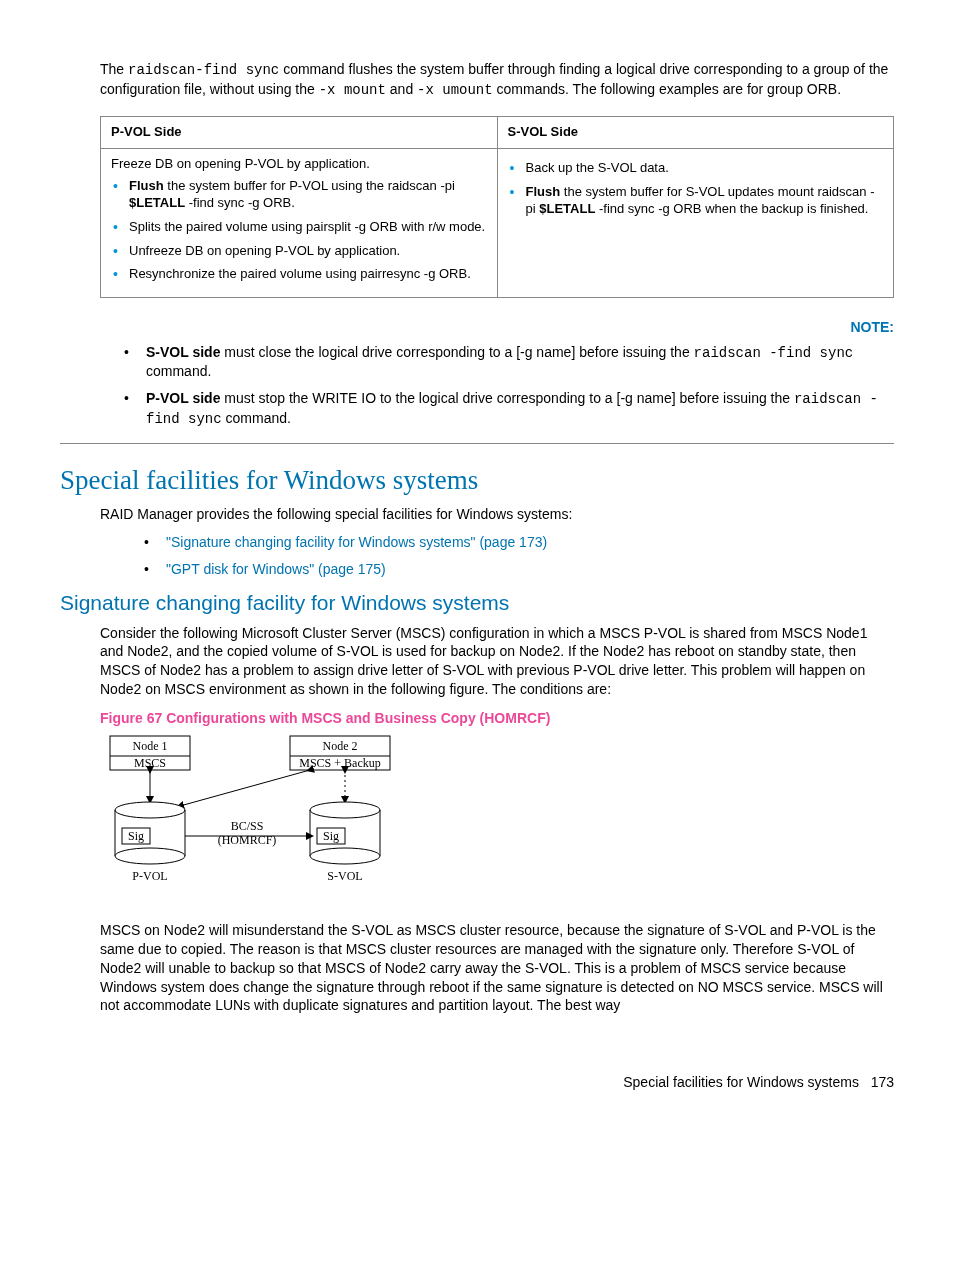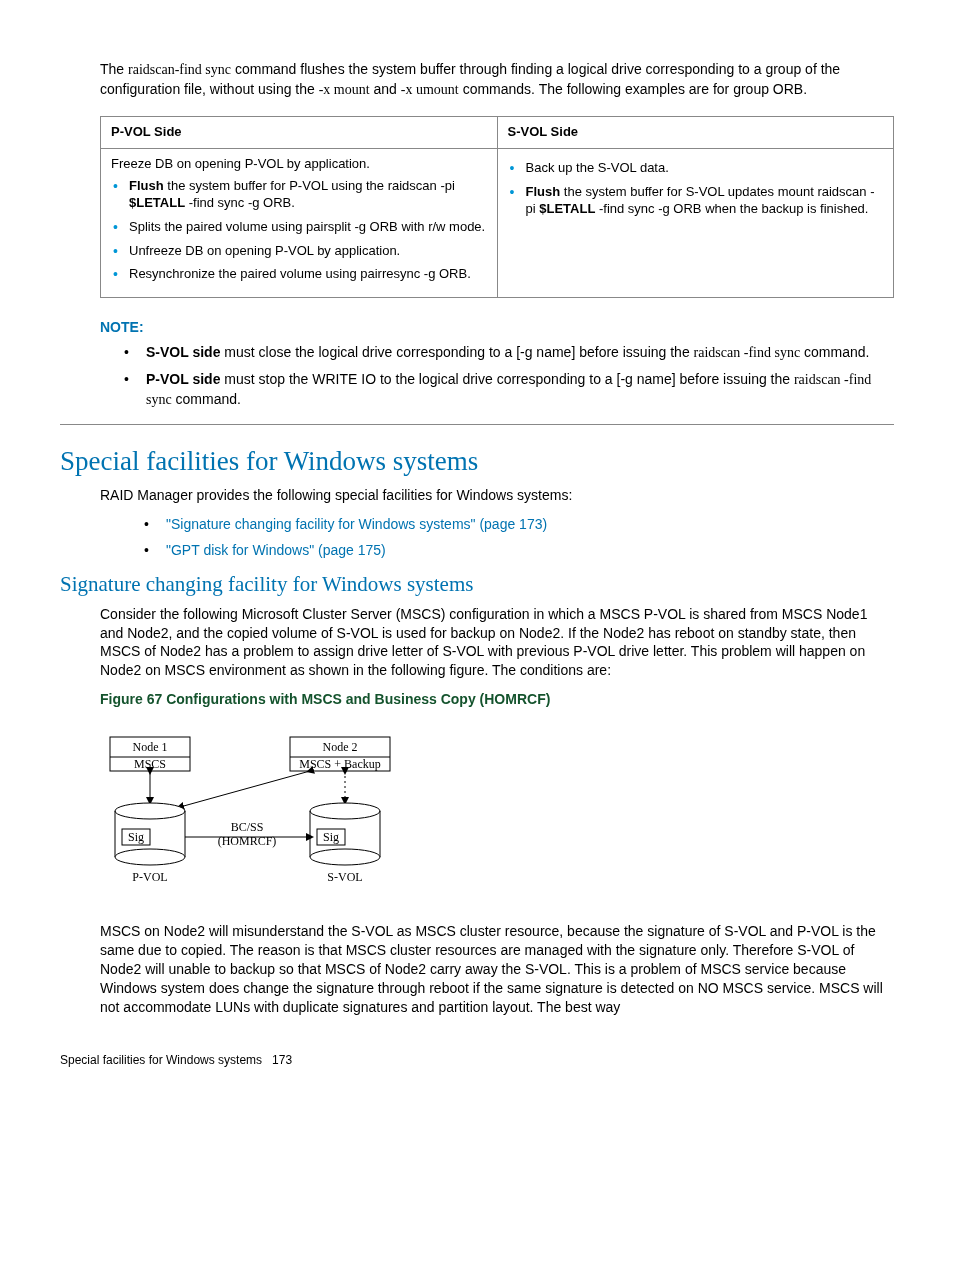--- a/index.html
+++ b/index.html
@@ -11,21 +11,21 @@
     padding: 60px 60px 40px 60px;
     width: 954px;
     box-sizing: border-box;
     line-height: 1.35;
   }
   .content {
     margin-left: 40px;
   }
   p { margin: 0 0 10px 0; }
   code, .mono {
-    font-family: Liberation Serif, serif;
+    font-family: Liberation Mono, monospace;
     font-size: 14px;
   }
   table.sides {
     border-collapse: collapse;
     width: 100%;
     margin: 16px 0 20px 0;
     font-size: 13px;
   }
   table.sides th, table.sides td {
     border: 1px solid #888;
@@ -71,53 +71,54 @@
     left: 4px;
     top: 0;
     color: #000;
     font-size: 14px;
   }
   .note-heading {
     color: #0073b1;
     font-weight: bold;
     font-size: 14px;
     margin: 8px 0 6px 0;
+    text-align: right;
   }
   h1.sec {
     font-family: Georgia, "Times New Roman", serif;
     font-weight: normal;
     color: #0073b1;
     font-size: 27px;
     margin: 18px 0 6px 0;
   }
   .rule {
     border-top: 1px solid #888;
     margin: 14px 0 8px 0;
   }
   h2.sub {
-    font-family: Liberation Serif, serif;
+    font-family: Liberation Sans, sans-serif;
     font-weight: normal;
     color: #0073b1;
     font-size: 21px;
     margin: 10px 0 6px 0;
   }
   .link { color: #0073b1; }
   .fig-title {
-    color: #14532d;
+    color: #ec4899;
     font-weight: bold;
     font-size: 14px;
-    margin: 10px 0 20px 0;
+    margin: 10px 0 0 0;
   }
   .figure-box {
     margin: 0 0 18px 0;
   }
   .footer {
-    font-size: 12px;
-    text-align: left;
-    margin-top: 36px;
+    font-size: 14px;
+    text-align: right;
+    margin-top: 58px;
   }
 </style>
 </head>
 <body>
 
 <div class="content">
   <p>
     <span>The </span><span class="mono">raidscan-find sync</span><span> command flushes the system buffer through finding a logical drive corresponding to a group of the configuration file, without using the </span><span class="mono">-x mount</span><span> and </span><span class="mono">-x umount</span><span> commands. The following examples are for group ORB.</span>
   </p>
 

